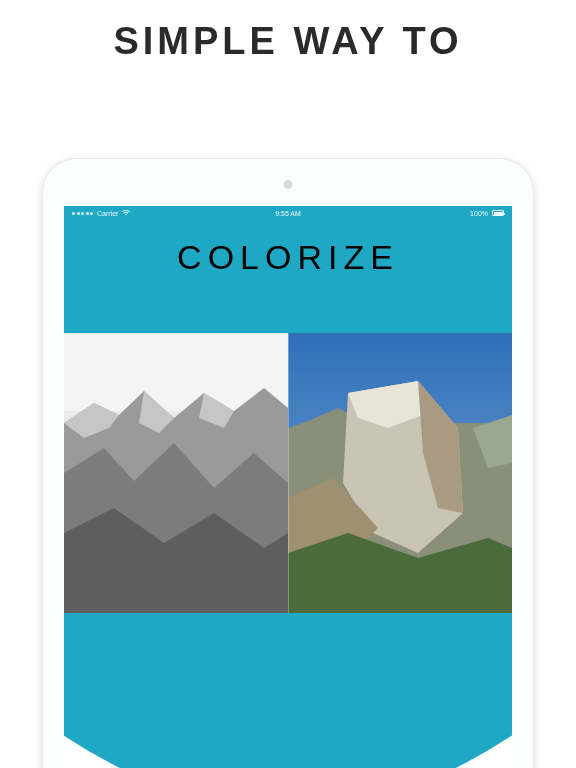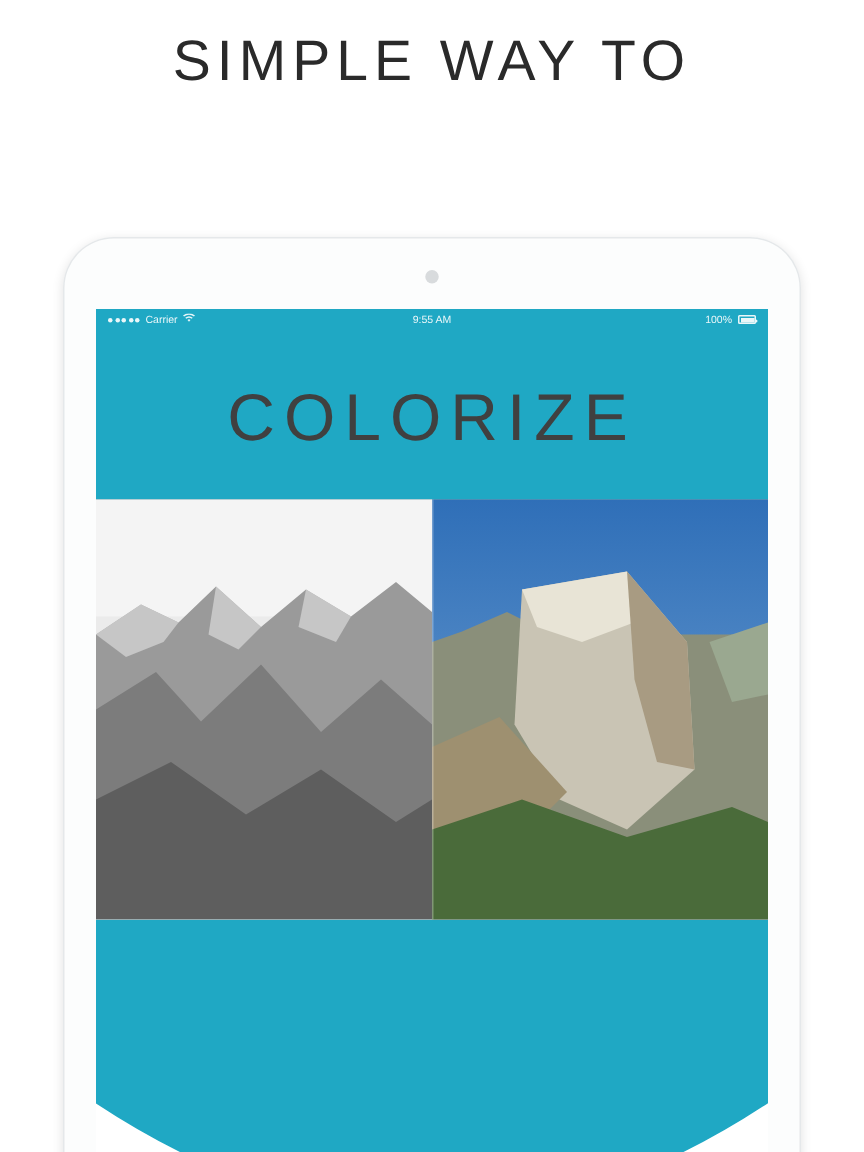--- a/index.html
+++ b/index.html
@@ -7,21 +7,21 @@
   width: 576px;
   height: 768px;
   background: #ffffff;
   font-family: -apple-system, "Helvetica Neue", Arial, sans-serif;
   overflow: hidden;
   position: relative;
 }
 .promo-headline {
   text-align: center;
   font-size: 38px;
-  font-weight: 400;
+  font-weight: 700;
   letter-spacing: 4px;
   color: #2a2a2a;
   padding-top: 18px;
   line-height: 1.25;
   font-stretch: condensed;
 }
 .device-frame {
   position: absolute;
   top: 158px;
   left: 50%;
@@ -104,25 +104,25 @@
 .battery-fill {
   position: absolute;
   left: 0.5px;
   top: 0.5px;
   bottom: 0.5px;
   width: 95%;
   background: rgba(255,255,255,0.9);
 }
 .app-title {
   text-align: center;
-  color: #404040;
-  font-size: 44px;
+  color: #000000;
+  font-size: 34px;
   font-weight: 100;
   letter-spacing: 6px;
-  margin-top: 34px;
+  margin-top: 18px;
   font-stretch: condensed;
 }
 .photo-area {
   position: absolute;
   top: 127px;
   left: 0;
   right: 0;
   height: 280px;
   background: #888;
   display: flex;

